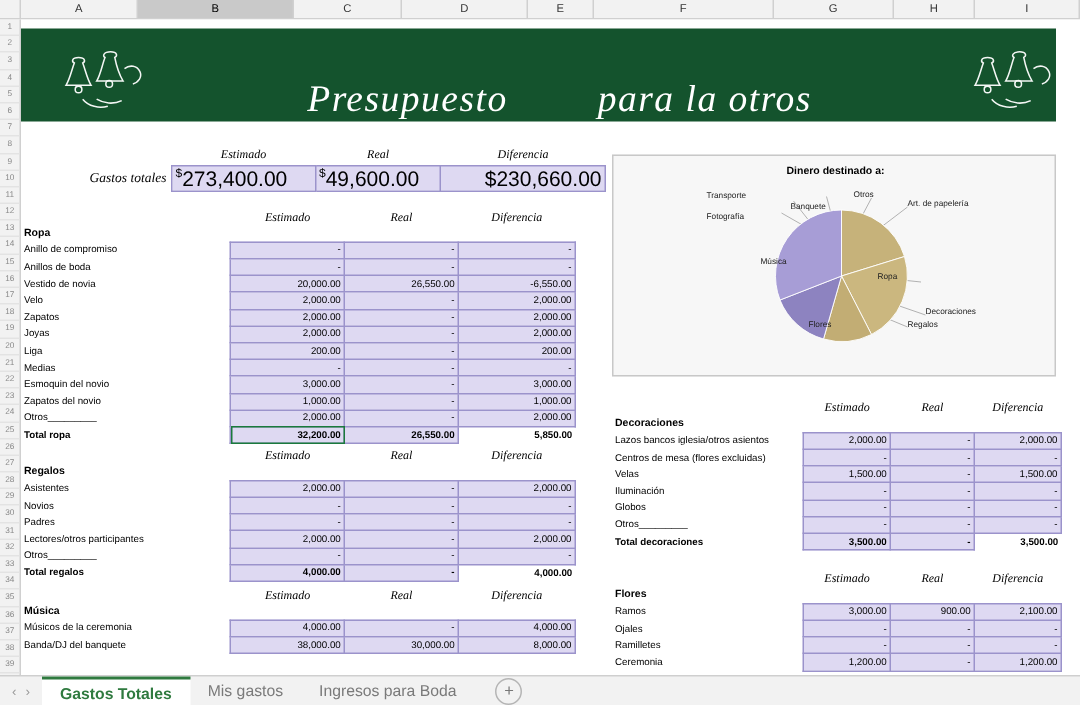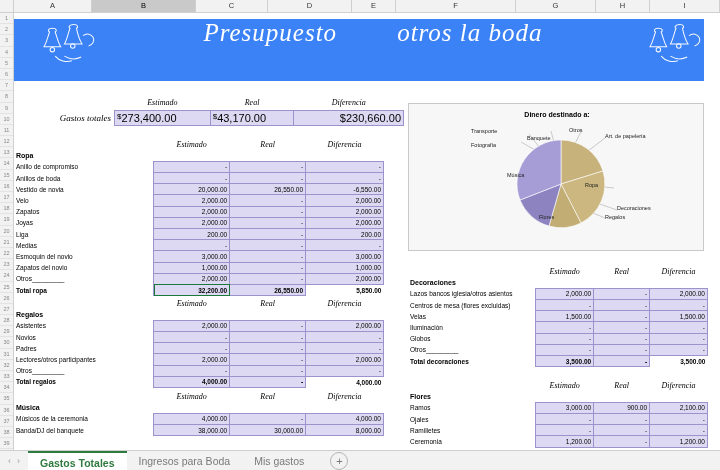--- a/index.html
+++ b/index.html
@@ -36,22 +36,22 @@
 
   
   .sheet {
     position:absolute; left:14px; top:13px; width:706px; height:437px;
     background:#fff; overflow:hidden;
   }
 
   
   .banner {
     position:absolute; left:0; top:6px; width:690px; height:62px;
-    background:#3b82f6;
-    display:flex; align-items:flex-start; justify-content:space-between;padding-left:28px;
+    background:#14532d;
+    display:flex; align-items:flex-end; justify-content:space-between;padding-left:28px;
   }
   .banner .title {
     flex:1; text-align:center; color:#fff;
     font-family:"Liberation Serif", serif; font-style:italic;
     font-size:25px; letter-spacing:1px;
     display:flex; justify-content:center; gap:60px;
   }
   .bells { width:56px; height:52px; opacity:.95; }
 
   
@@ -69,21 +69,21 @@
 
   
   .totals { position:absolute; left:100px; top:82px; width:290px; }
   .totals .caption {
     position:absolute; left:-95px; top:18px; width:92px;
     font-family:"Liberation Serif", serif; font-style:italic;
     font-size:9px; text-align:right; color:#000;
   }
   .totals table { width:290px; }
   .totals td { height:15px; font-size:8px; }
-  .big { font-size:11px; font-weight:normal; }
+  .big { font-size:14px; font-weight:normal; }
 
   
   .chartbox {
     position:absolute; left:394px; top:90px; width:296px; height:148px;
     border:1px solid #c8c8c8; background:#f7f7f7;
   }
   .chart-title {
     position:absolute; left:0; top:7px; width:296px; text-align:center;
     font-size:7px; font-weight:bold;
   }
@@ -179,21 +179,21 @@
           <path d="M8 14c-2 5-3 11-6 16h18c-3-5-4-11-6-16 2-1 2-4-3-4s-5 3-3 4z"></path>
           <circle cx="11" cy="33" r="2.4"></circle>
           <path d="M30 10c-2 5-3 12-6 17h19c-3-5-5-12-6-17 2-1 2-4-3-4s-6 3-4 4z"></path>
           <circle cx="33" cy="29" r="2.4"></circle>
           <path d="M24 40c5 3 12 4 18 1M14 40c4 5 12 7 18 5"></path>
           <path d="M44 18c4-3 9-2 11 2s-1 8-5 9"></path>
         </g>
       </svg>
       <div class="title">
         <span>Presupuesto</span>
-        <span>otros la boda</span>
+        <span>para la otros</span>
       </div>
       <svg class="bells" viewBox="0 0 60 56">
         <g fill="none" stroke="#ffffff" stroke-width="1.1">
           <path d="M8 14c-2 5-3 11-6 16h18c-3-5-4-11-6-16 2-1 2-4-3-4s-5 3-3 4z"></path>
           <circle cx="11" cy="33" r="2.4"></circle>
           <path d="M30 10c-2 5-3 12-6 17h19c-3-5-5-12-6-17 2-1 2-4-3-4s-6 3-4 4z"></path>
           <circle cx="33" cy="29" r="2.4"></circle>
           <path d="M24 40c5 3 12 4 18 1M14 40c4 5 12 7 18 5"></path>
           <path d="M44 18c4-3 9-2 11 2s-1 8-5 9"></path>
         </g>
@@ -209,21 +209,21 @@
           <td class="hdr-ital" style="width:84px">Real</td>
           <td class="hdr-ital" style="width:110px">Diferencia</td>
         </tr>
         <tr>
           <td class="cellbox">
             <span style="float:left">$</span>
             <span class="big">273,400.00</span>
           </td>
           <td class="cellbox">
             <span style="float:left">$</span>
-            <span class="big">43,170.00</span>
+            <span class="big">49,600.00</span>
           </td>
           <td class="cellbox num">
             <span class="big">$230,660.00</span>
           </td>
         </tr>
       </tbody>
         </table>
     </div>
 
     <div class="chartbox">
@@ -537,18 +537,18 @@
       </table>
 
   </div>
 
   <div class="tabbar">
     <div class="navarrows">
       <span>‹</span>
       <span>›</span>
     </div>
     <div class="tab active">Gastos Totales</div>
+    <div class="tab">Mis gastos</div>
     <div class="tab">Ingresos para Boda</div>
-    <div class="tab">Mis gastos</div>
     <div class="addtab">+</div>
   </div>
 
 </div>
 
 </body></html>

